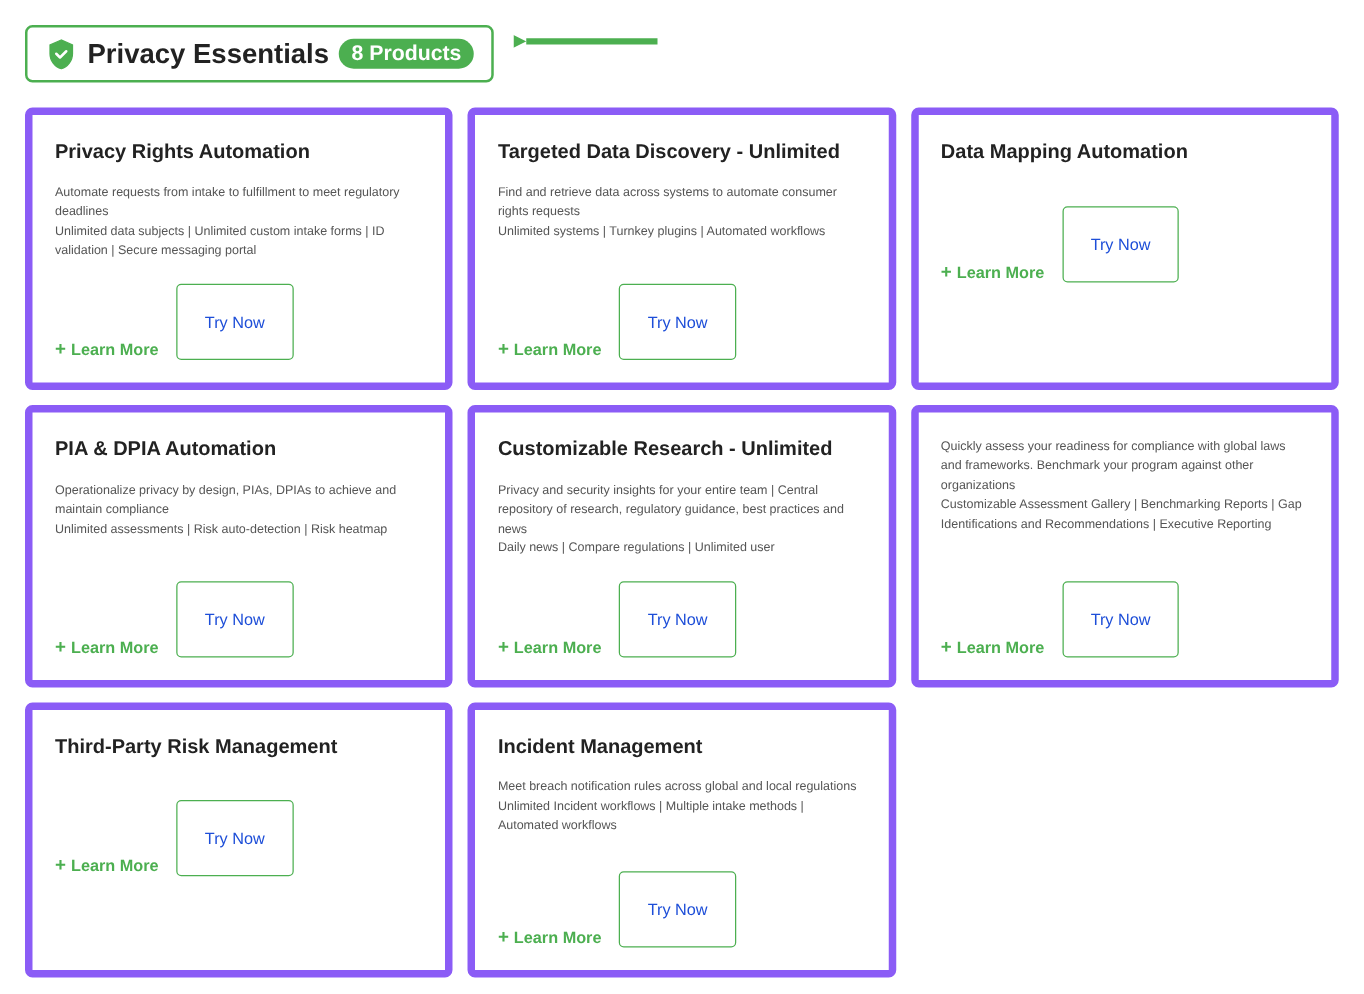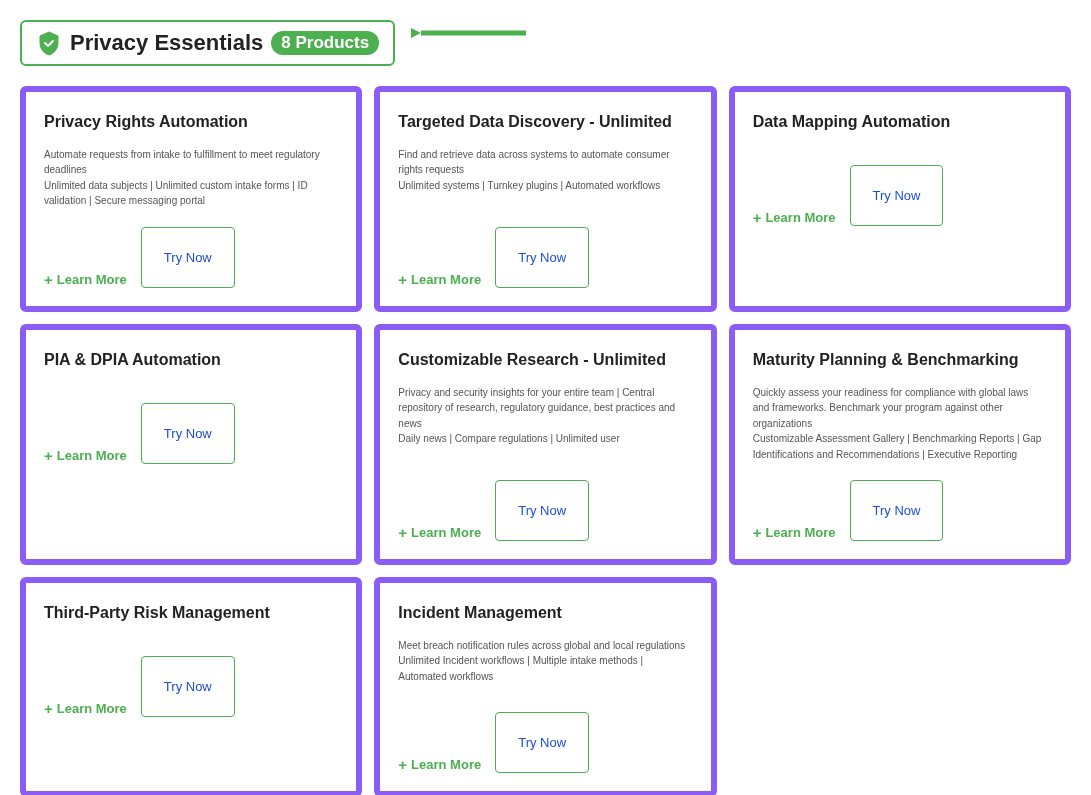--- a/index.html
+++ b/index.html
@@ -175,35 +175,35 @@
   </div>
     <div class="card">
     <div class="card-title">Data Mapping Automation</div>
     <div class="card-actions">
       <a class="learn-more-link">Learn More</a>
       <button class="try-now-btn">Try Now</button>
     </div>
   </div>
     <div class="card">
     <div class="card-title">PIA &amp; DPIA Automation</div>
+    <div class="card-description">Operationalize privacy by design, PIAs, DPIAs to achieve and maintain compliance<br>Unlimited assessments | Risk auto-detection | Risk heatmap</div>
     <div class="card-actions">
       <a class="learn-more-link">Learn More</a>
       <button class="try-now-btn">Try Now</button>
     </div>
   </div>
     <div class="card">
     <div class="card-title">Customizable Research - Unlimited</div>
     <div class="card-description">Privacy and security insights for your entire team | Central repository of research, regulatory guidance, best practices and news<br>Daily news | Compare regulations | Unlimited user</div>
     <div class="card-actions">
       <a class="learn-more-link">Learn More</a>
       <button class="try-now-btn">Try Now</button>
     </div>
   </div>
     <div class="card">
-    <div class="card-title">Maturity Planning &amp; Benchmarking</div>
     <div class="card-description">Quickly assess your readiness for compliance with global laws and frameworks. Benchmark your program against other organizations<br>Customizable Assessment Gallery | Benchmarking Reports | Gap Identifications and Recommendations | Executive Reporting</div>
     <div class="card-actions">
       <a class="learn-more-link">Learn More</a>
       <button class="try-now-btn">Try Now</button>
     </div>
   </div>
     <div class="card">
     <div class="card-title">Third-Party Risk Management</div>
     <div class="card-actions">
       <a class="learn-more-link">Learn More</a>

